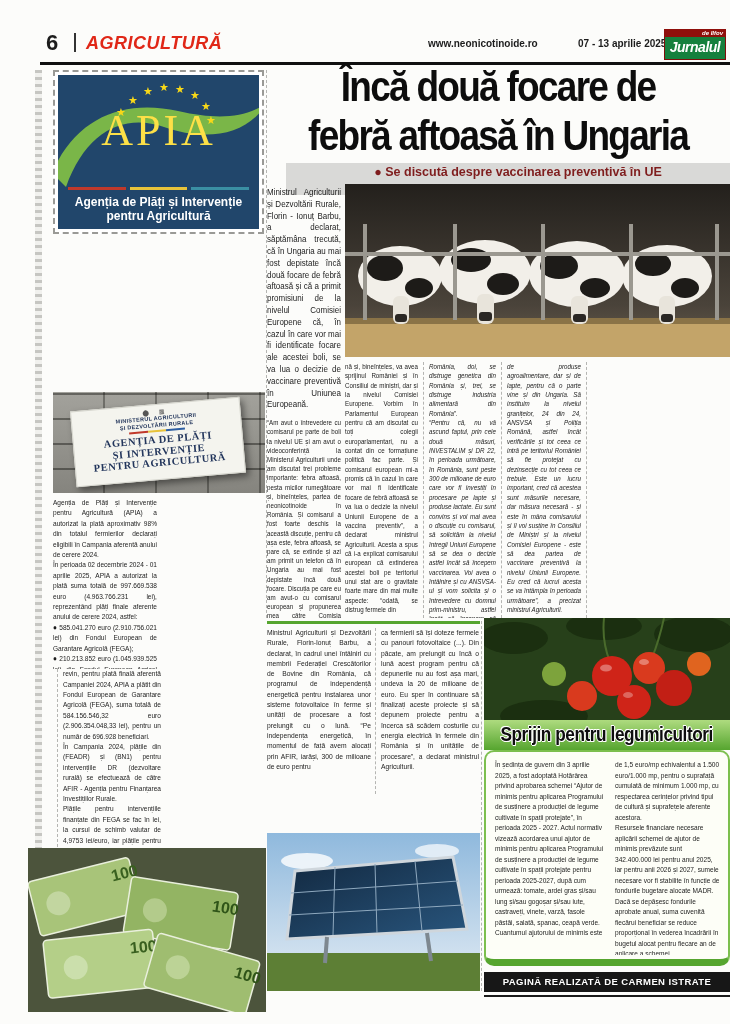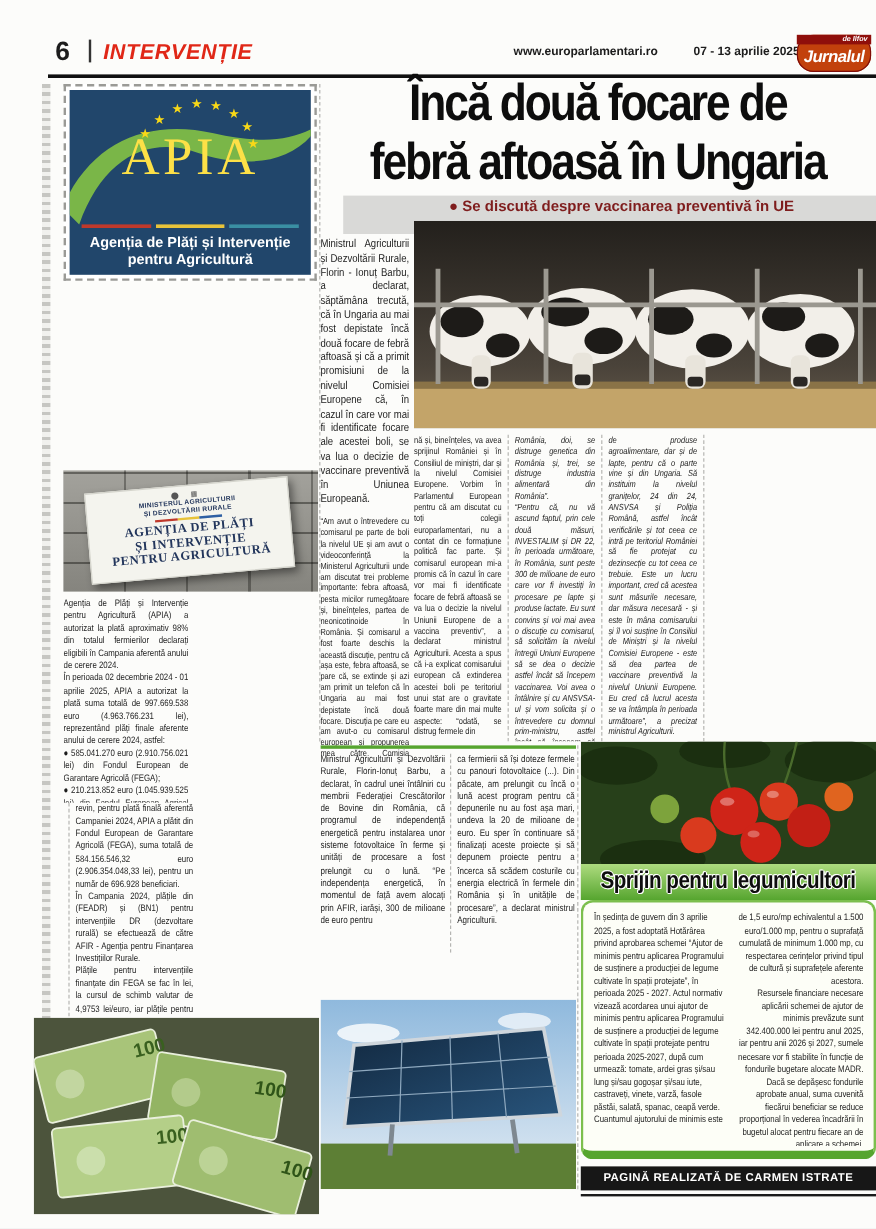--- a/index.html
+++ b/index.html
@@ -10,21 +10,21 @@
   
   .cond{transform:scaleX(0.84);transform-origin:0 0;width:119%;}
   .cond-c{display:inline-block;transform:scaleX(0.86);transform-origin:50% 0;width:116%;margin-left:-8%;}
 
   
   .page-num{left:46px;top:30px;font-size:22px;font-weight:bold;}
   .head-sep{left:74px;top:33px;width:2px;height:19px;background:#333;}
   .section-title{left:86px;top:33px;font-size:18px;font-weight:bold;letter-spacing:.5px;color:#e02717;font-style:italic;}
   .site-url{left:428px;top:38px;font-size:10px;font-weight:bold;}
   .issue-date{left:578px;top:38px;font-size:10px;font-weight:bold;}
-  .masthead{left:664px;top:29px;width:62px;height:31px;background:#c2410c;box-shadow:0 0 0 1px #7e0d0a inset;border-radius:14px;}
+  .masthead{left:664px;top:29px;width:62px;height:31px;background:#15803d;box-shadow:0 0 0 1px #7e0d0a inset;}
   .masthead .tag{display:block;font-size:6px;color:#fff;text-align:right;padding:1px 3px 0 0;font-style:italic;font-weight:bold;background:#8f0f0b;height:8px;box-sizing:border-box;}
   .masthead .word{display:block;color:#fff;font-weight:bold;font-style:italic;font-size:14px;text-align:center;line-height:21px;letter-spacing:-.5px;}
   .head-rule{left:40px;top:62px;width:690px;height:3px;background:#101010;}
   .left-rail{left:35px;top:70px;width:7px;height:940px;
      background:repeating-linear-gradient(180deg,#c6c6c2 0 3px,#f1f1ee 3px 7px);}
 
   
   .apia-block{left:53px;top:70px;width:211px;height:164px;border:2px dashed #9a9a96;background:#fff;box-sizing:border-box;padding:3px;}
   .apia-inner{position:relative;width:100%;height:100%;background:#21466b;overflow:hidden;}
   .apia-star{position:absolute;color:#f8d818;font-size:11px;line-height:1;}
@@ -56,21 +56,21 @@
   .left-body .col+.col{border-left:1px dashed #b5b5b2;padding-left:5px;margin-left:4px;}
 
   
   .money-photo{left:28px;top:848px;width:238px;height:164px;overflow:hidden;}
 
   
   .main-headline{left:266px;top:62px;width:464px;height:99px;text-align:center;
      font-weight:bold;font-size:43px;line-height:49px;letter-spacing:-2px;color:#0d0d0d;margin:0;}
   .subtitle-bar{left:266px;top:163px;width:464px;height:32px;background:#d9d9d7;
      text-align:center;font-size:12.5px;font-weight:bold;line-height:18px;color:#7f1d1d;margin-left:20px;}
-  .lead-col{left:267px;top:186px;width:74px;height:432px;overflow:hidden;text-align:justify;margin-top:12px;}
+  .lead-col{left:267px;top:186px;width:74px;height:432px;overflow:hidden;text-align:justify;}
   .lead-col .lead{font-size:9.5px;line-height:11.8px;margin:0 0 8px 0;}
   .lead-col .quote{font-size:7.4px;line-height:9.2px;margin:0;}
   .cow-photo{left:345px;top:184px;width:385px;height:173px;overflow:hidden;}
   .cols-row{left:345px;top:362px;width:385px;height:256px;display:flex;overflow:hidden;
      font-size:7.4px;line-height:9.35px;text-align:justify;}
   .cols-row .col{box-sizing:border-box;overflow:hidden;}
   .cols-row .col+.col{border-left:1px dashed #b5b5b2;padding-left:5px;margin-left:5px;font-style:italic;}
   .w1{width:73px;}.w2{width:73px;}.w3{width:80px;}.w4{flex:1;}
 
   
@@ -86,38 +86,38 @@
   
   .tomato-photo{left:484px;top:618px;width:246px;height:108px;overflow:hidden;}
   .legume-bar{left:484px;top:720px;width:246px;height:30px;z-index:3;
      background:linear-gradient(#aedb7f,#56a52f);text-align:center;color:#0e0e0e;
      font-weight:bold;font-size:20px;line-height:29px;letter-spacing:-.5px;
      text-shadow:-1px 0 #fff,1px 0 #fff,0 -1px #fff,0 1px #fff,1px 1px #fff,-1px -1px #fff;}
   .legume-box{left:484px;top:750px;width:246px;height:216px;box-sizing:border-box;
      background:#fdfef7;border:2px solid #7cbf4e;border-bottom:7px solid #56a52f;border-radius:10px;
      padding:8px 8px 4px 9px;display:flex;font-size:7.8px;line-height:10.5px;overflow:hidden;}
   .legume-box .col{width:113px;box-sizing:border-box;overflow:hidden;}
-  .legume-box .col+.col{padding-left:6px;margin-left:4px;text-align:right;}
+  .legume-box .col+.col{padding-left:6px;margin-left:4px;}
   .credit-bar{left:484px;top:972px;width:246px;height:20px;background:#171717;color:#fff;
      font-size:9.5px;font-weight:bold;text-align:center;line-height:20px;letter-spacing:.4px;}
   .credit-under{left:484px;top:995px;width:246px;height:2px;background:#1a1a1a;}
 
   .vdash{position:absolute;width:0;border-left:1px dashed #b5b5b2;}
   .vd1{left:266px;top:70px;height:548px;}
   .vd2{left:481px;top:621px;height:370px;}
 </style>
 </head>
 <body>
 
 <div class="page">
 
   <div class="abs page-num">6</div>
   <div class="abs head-sep"></div>
-  <div class="abs section-title">INTERVENȚIE</div>
-  <div class="abs site-url">www.europarlamentari.ro</div>
+  <div class="abs section-title">AGRICULTURĂ</div>
+  <div class="abs site-url">www.neonicotinoide.ro</div>
   <div class="abs issue-date">07 - 13 aprilie 2025</div>
   <div class="abs masthead">
     <span class="tag">de Ilfov</span>
     <span class="word">Jurnalul</span>
   </div>
   <div class="abs head-rule"></div>
   <div class="abs left-rail"></div>
   <div class="vdash vd1"></div>
   <div class="vdash vd2"></div>
 

